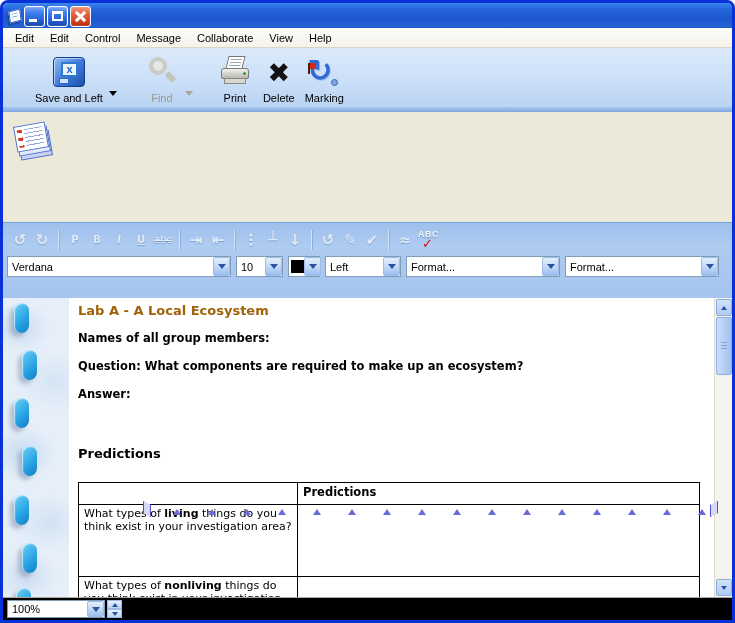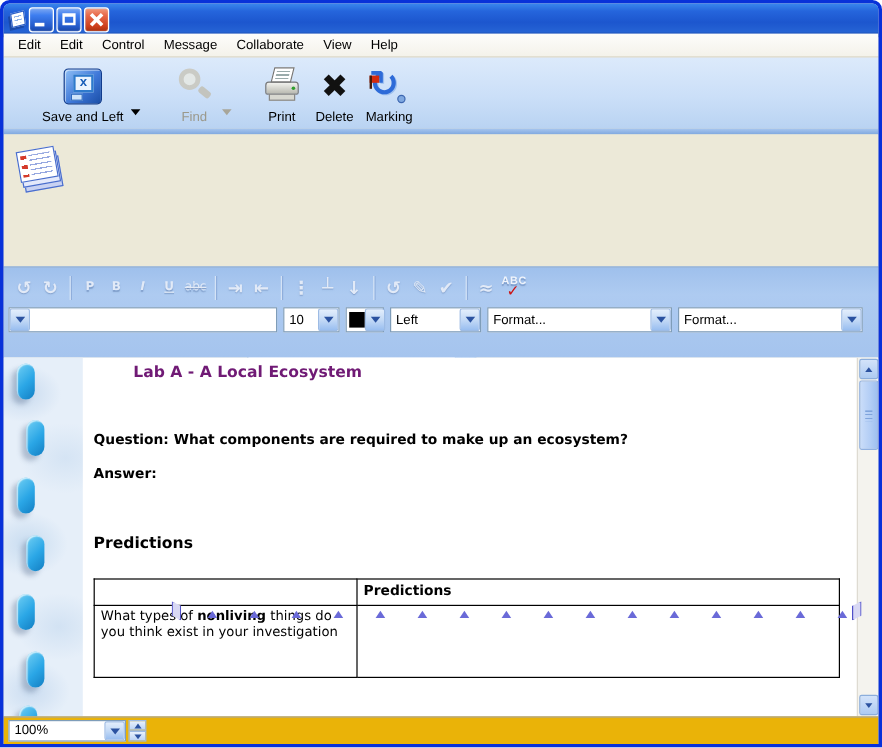--- a/index.html
+++ b/index.html
@@ -209,21 +209,21 @@
   .capsule { position:absolute; width:15px; height:30px; border-radius:8px;
     background:linear-gradient(135deg,#72D0F4 0%,#2AA6E6 55%,#137EC2 100%);
     box-shadow:-4px 4px 4px rgba(110,130,160,.45), inset 1px 1px 1px rgba(255,255,255,.7); }
   .cap1 { left:11px; top:5px; }  .cap2 { left:19px; top:52px; }
   .cap3 { left:11px; top:100px; } .cap4 { left:19px; top:148px; }
   .cap5 { left:11px; top:197px; } .cap6 { left:19px; top:245px; }
   .cap7 { left:13px; top:290px; }
 
   .doc-content { position:absolute; left:66px; right:18px; top:0; bottom:0;
     font-family:"DejaVu Sans",sans-serif; color:#000; }
-  .doc-heading { position:absolute; left:9px; top:5px; font-size:13px; font-weight:bold; color:#701a75;margin-left:33px; }
+  .doc-heading { position:absolute; left:9px; top:5px; font-size:13px; font-weight:bold; color:#a16207; }
   .doc-line { position:absolute; left:9px; font-size:11.5px; font-weight:bold; }
   .dl-1 { top:33px; } .dl-2 { top:61px; } .dl-3 { top:89px; }
   .doc-section { position:absolute; left:9px; top:148px; font-size:13px; font-weight:bold; }
   .doc-table { position:absolute; left:9px; top:184px; width:622px; border-collapse:collapse; }
   .doc-table td { border:1px solid #000; font-size:11px; padding:2px 5px; vertical-align:top; }
   .doc-table .hdr td { font-weight:bold; font-size:11.5px; height:22px; }
   .doc-table .c1 { width:219px; }
   .doc-table .r1 td { height:72px; }
   .doc-table .r2 td { height:60px; }
   .doc-table b { font-weight:bold; }
@@ -234,21 +234,21 @@
   .sb-btn { position:absolute; left:1px; width:16px; height:17px; border-radius:2px;
     background:linear-gradient(180deg,#D3E3FA,#AECBF2); border:1px solid #8CAEDC;
     display:flex; align-items:center; justify-content:center; }
   .sb-up { top:1px; } .sb-dn { bottom:1px; }
   .sb-thumb { position:absolute; left:1px; top:19px; width:16px; height:58px; border-radius:2px;
     background:linear-gradient(90deg,#CADDF9,#B2CDF5 60%,#9FC0F0); border:1px solid #90B0E0; }
   .sb-thumb::after { content:""; position:absolute; left:4px; right:4px; top:24px; height:9px;
     background:repeating-linear-gradient(180deg,#7FA4DC 0 1px,transparent 1px 3px); }
 
   
-  .statusbar { position:absolute; left:0; bottom:0; right:0; height:23px; background:#eab308;
+  .statusbar { position:absolute; left:0; bottom:0; right:0; height:23px; background:#000000;
     border-top:1px solid #ACA899; display:flex; align-items:center; padding-left:4px; }
   .zoom-combo { width:98px; height:18px; background:#fff; border:1px solid #7F9DB9;
     display:flex; align-items:center; }
   .zoom-combo .cval { flex:1; font-size:11px; padding:0 4px; }
   .zoom-spin { width:15px; height:18px; margin-left:2px; display:flex; flex-direction:column; }
 </style>
 </head>
 <body>
 
 <div class="window">
@@ -426,20 +426,21 @@
       <span class="fmt-sep"></span>
       <span class="fmt-ico">≈</span>
       <span class="spell">
         <span class="abc">ABC</span>
         <span class="chk">✓</span>
       </span>
     </div>
 
     <div class="fmt-combos">
       <div class="combo c-font">
+        <span class="cval">Verdana</span>
         <span class="drop-btn">
             <span class="tri-dn"></span>
           </span>
       </div>
       <div class="combo c-size">
         <span class="cval">10</span>
         <span class="drop-btn">
             <span class="tri-dn"></span>
           </span>
       </div>
@@ -500,29 +501,34 @@
       <span class="capsule cap2"></span>
       <span class="capsule cap3"></span>
       <span class="capsule cap4"></span>
       <span class="capsule cap5"></span>
       <span class="capsule cap6"></span>
       <span class="capsule cap7"></span>
     </div>
 
     <div class="doc-content">
       <div class="doc-heading">Lab A - A Local Ecosystem</div>
+      <div class="doc-line dl-1">Names of all group members:</div>
       <div class="doc-line dl-2">Question: What components are required to make up an ecosystem?</div>
       <div class="doc-line dl-3">Answer:</div>
       <div class="doc-section">Predictions</div>
 
       <table class="doc-table">
         <tbody>
             <tr class="hdr">
           <td class="c1"></td>
           <td>Predictions</td>
+        </tr>
+        <tr class="r1">
+          <td class="c1"><span>What types of </span><b>living</b><span> things do you think exist in your investigation area?</span></td>
+          <td></td>
         </tr>
         <tr class="r2">
           <td class="c1"><span>What types of </span><b>nonliving</b><span> things do you think exist in your investigation</span></td>
           <td></td>
         </tr>
       </tbody>
         </table>
     </div>
 
     <div class="vscroll">

